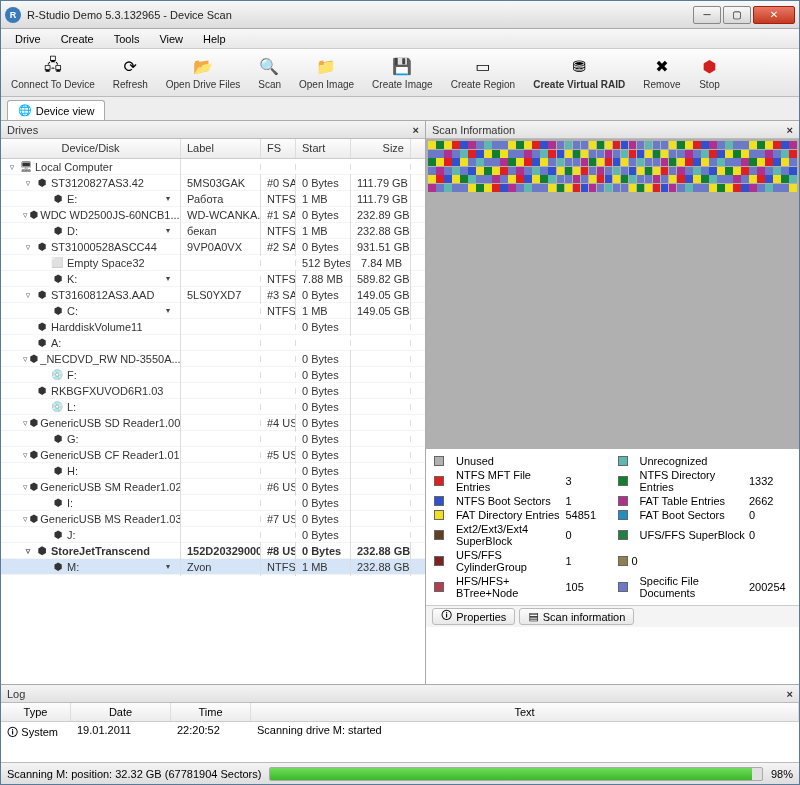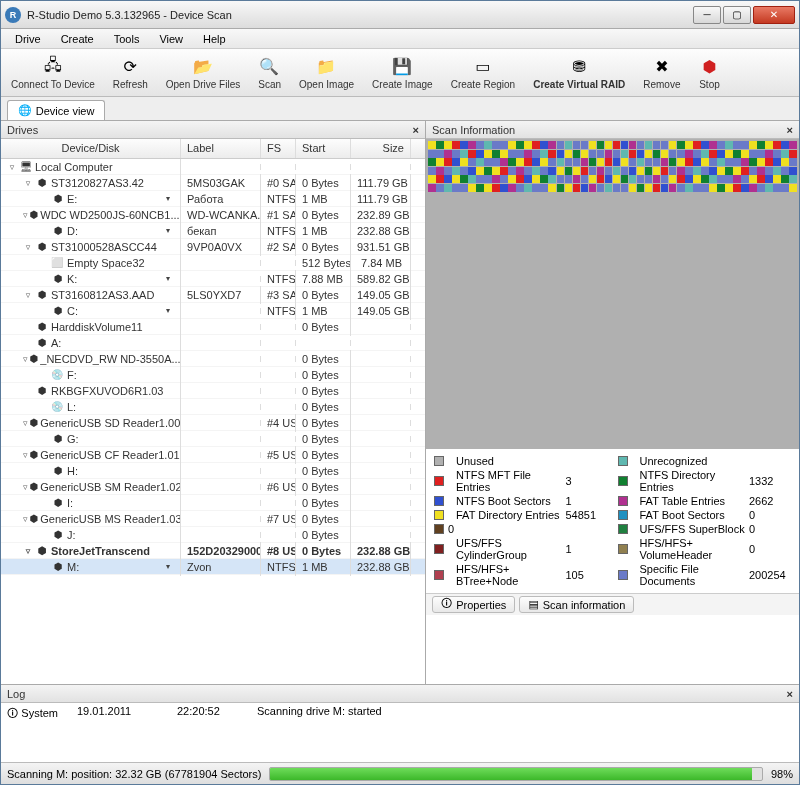--- a/index.html
+++ b/index.html
@@ -2235,35 +2235,35 @@
           <div class="lname">FAT Directory Entries</div>
           <div class="lval">54851</div>
         </div>
         <div class="lrow">
           <div class="lbox" style="background: rgb(32, 144, 192);"></div>
           <div class="lname">FAT Boot Sectors</div>
           <div class="lval">0</div>
         </div>
         <div class="lrow">
           <div class="lbox" style="background: rgb(96, 64, 32);"></div>
+          <div class="lname">Ext2/Ext3/Ext4 SuperBlock</div>
           <div class="lval">0</div>
         </div>
         <div class="lrow">
           <div class="lbox" style="background: rgb(32, 128, 64);"></div>
           <div class="lname">UFS/FFS SuperBlock</div>
           <div class="lval">0</div>
         </div>
         <div class="lrow">
           <div class="lbox" style="background: rgb(128, 32, 32);"></div>
           <div class="lname">UFS/FFS CylinderGroup</div>
           <div class="lval">1</div>
         </div>
         <div class="lrow">
           <div class="lbox" style="background: rgb(144, 128, 80);"></div>
-          <div class="lname">HFS/HFS+ VolumeHeader</div>
           <div class="lval">0</div>
         </div>
         <div class="lrow">
           <div class="lbox" style="background: rgb(176, 64, 80);"></div>
           <div class="lname">HFS/HFS+ BTree+Node</div>
           <div class="lval">105</div>
         </div>
         <div class="lrow">
           <div class="lbox" style="background: rgb(106, 122, 200);"></div>
           <div class="lname">Specific File Documents</div>
@@ -2280,20 +2280,26 @@
           <span>Scan information</span>
         </div>
     </div>
   </div>
 </div>
 
 <div class="logpane">
   <div class="panehdr">
     <span>Log</span>
     <span class="xbtn">×</span>
+  </div>
+  <div class="loghdr">
+    <div class="lcol lc-type">Type</div>
+    <div class="lcol lc-date">Date</div>
+    <div class="lcol lc-time">Time</div>
+    <div class="lcol lc-text">Text</div>
   </div>
   <div id="logrows">
       <div class="logrow">
         <div class="lc-type" style="width:70px"><span>🛈</span> System</div>
   <div class="lc-date" style="width:100px">19.01.2011</div>
   <div class="lc-time" style="width:80px">22:20:52</div>
   <div class="lc-text">Scanning drive M: started</div>
       </div>
     </div>
 </div>

